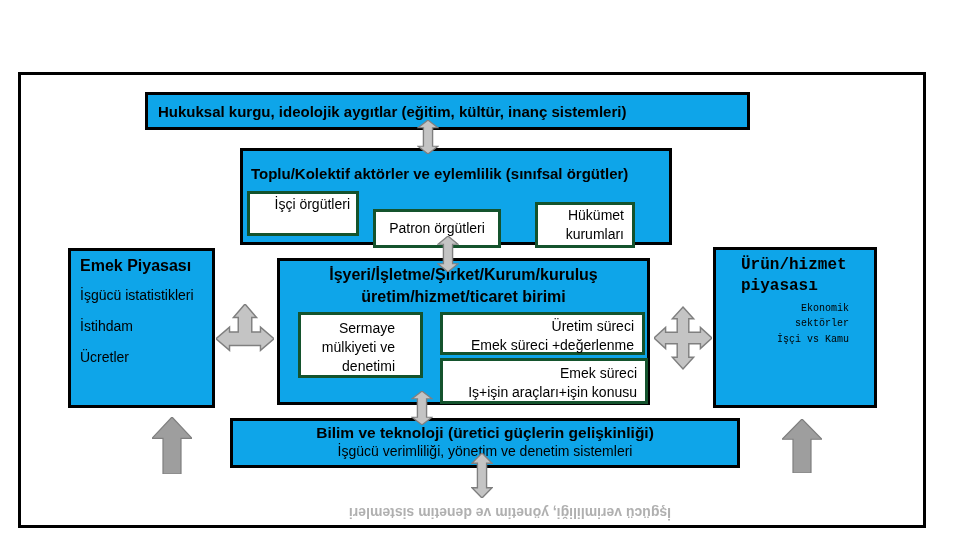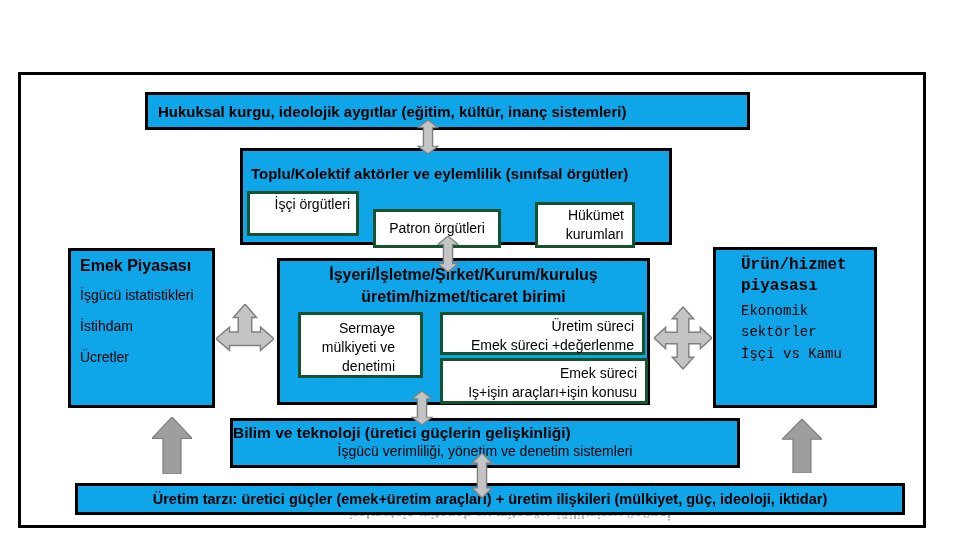--- a/index.html
+++ b/index.html
@@ -37,22 +37,22 @@
   .box-product { left:713px; top:247px; width:164px; height:161px; padding:5px 25px;font-family:Liberation Mono, monospace; }
   .box-science { left:230px; top:418px; width:510px; height:50px; padding-top:3px; }
   .box-mode    { left:75px;  top:483px; width:830px; height:32px;
                  display:flex; align-items:center; justify-content:center;
                  font-size:14.5px; font-weight:bold; }
 
   .labor-title   { font-size:16px; font-weight:bold; margin-bottom:12px; }
   .labor-item    { font-size:14px; margin-bottom:15px; }
   .work-title    { font-size:16px; font-weight:bold; text-align:center; line-height:1.4; margin-top:3px; }
   .product-title { font-size:16px; font-weight:bold; line-height:1.3; margin-bottom:4px; }
-  .product-item  { font-size:14px; line-height:1.55; }
-  .science-title { font-size:15.5px; font-weight:bold; }
+  .product-item  { font-size:10px; line-height:1.55;text-align:right; }
+  .science-title { font-size:15.5px; font-weight:bold; text-align:center; }
   .science-sub   { font-size:14px; text-align:center; margin-top:1px; }
 
   .mirrored {
     position:absolute; left:320px; top:505px; width:380px; z-index:1;
     transform:rotate(180deg); color:#b0b0b0; font-size:14px; font-weight:bold;
     text-align:center; white-space:nowrap;
   }
 </style>
 </head>
 <body>
@@ -106,23 +106,20 @@
     <div class="product-title">Ürün/hizmet piyasası</div>
     <div class="product-item">Ekonomik sektörler</div>
     <div class="product-item">İşçi vs Kamu</div>
   </div>
 
   <div class="box box-science">
     <div class="science-title nowrap">Bilim ve teknoloji (üretici güçlerin gelişkinliği)</div>
     <div class="science-sub nowrap">İşgücü verimliliği, yönetim ve denetim sistemleri</div>
   </div>
 
-  <div class="box box-mode">
-    <span class="nowrap">Üretim tarzı: üretici güçler (emek+üretim araçları) + üretim ilişkileri (mülkiyet, güç, ideoloji, iktidar)</span>
-  </div>
 
   <div class="mirrored">İşgücü verimliliği, yönetim ve denetim sistemleri</div>
 
   <div class="arrow" style="left:417px; top:120px;">
     <svg width="22" height="34" viewBox="0 0 24 48" preserveAspectRatio="none">
       <polygon points="12,0 23,11 17,11 17,37 23,37 12,48 1,37 7,37 7,11 1,11" style="fill:var(--arrow-fill); stroke:var(--arrow-stroke); stroke-width:1.5;"></polygon>
     </svg>
   </div>
 
   <div class="arrow" style="left:437px; top:236px;">

